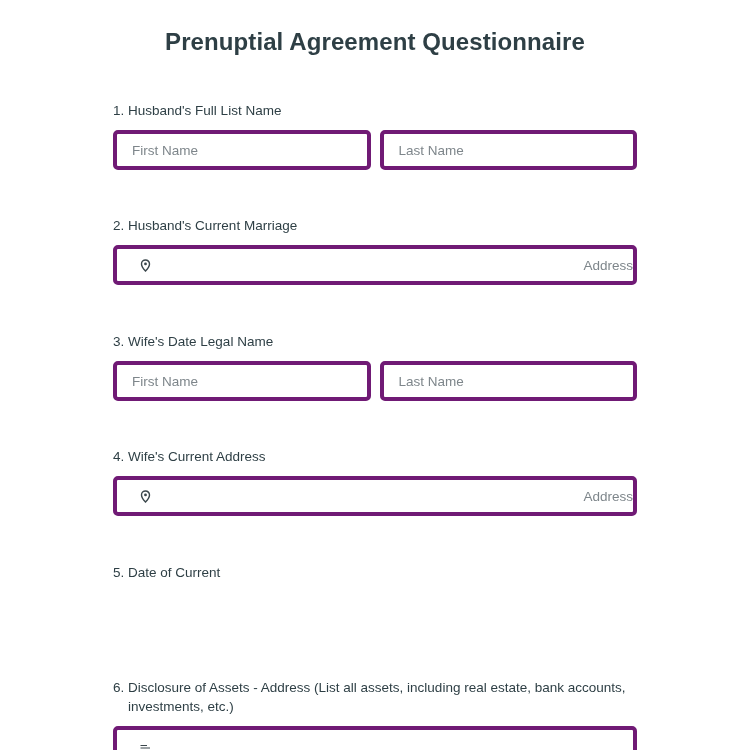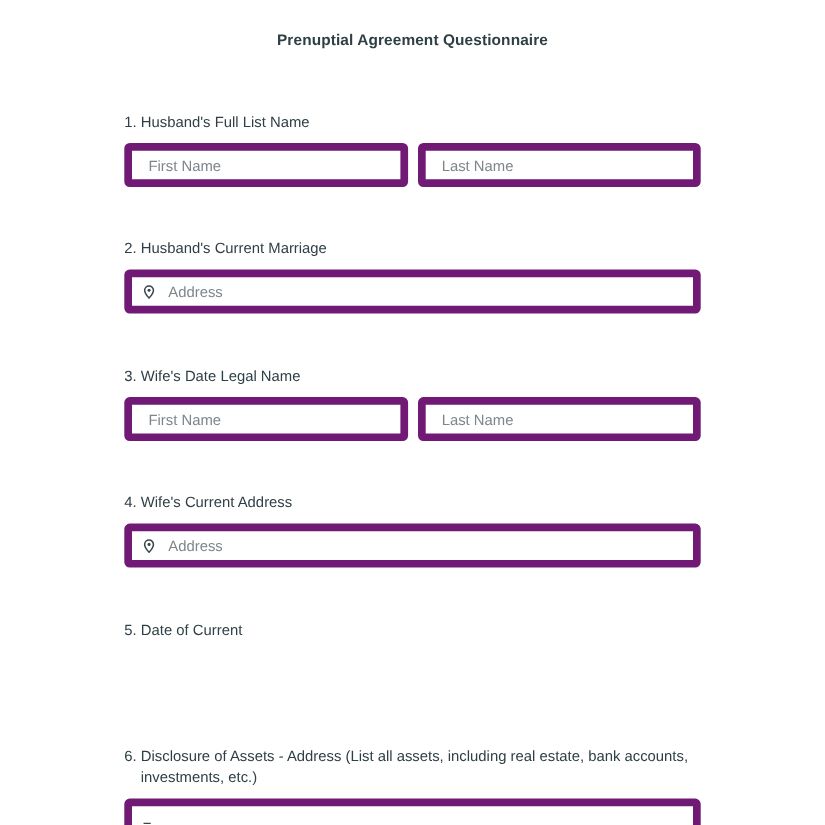--- a/index.html
+++ b/index.html
@@ -1,35 +1,35 @@
 <!DOCTYPE html>
 <html><head>
   <meta charset="utf-8">
   <style>
     * { box-sizing: border-box; margin: 0; padding: 0; }
     html, body { width: 750px; height: 750px; overflow: hidden; background: #ffffff; }
     body { font-family: "Liberation Sans", "DejaVu Sans", sans-serif; color: #2b3a3f; position: relative; }
     .page-title {
       position: absolute; top: 28px; left: 0; width: 750px; text-align: center;
-      font-size: 14px; font-weight: 600; color: #2e3f45; letter-spacing: 0.1px;
+      font-size: 24px; font-weight: 600; color: #2e3f45; letter-spacing: 0.1px;
     }
     .question { position: absolute; left: 113px; width: 524px; }
     .q-label {
       font-size: 13.5px; color: #2e3f45; line-height: 19px; font-weight: 500;
       display: flex;
     }
     .q-num { width: 15px; flex: none; }
     .q-text { flex: 1; }
     .row { display: flex; gap: 9px; margin-top: 10px; }
     .field {
-      height: 40px; border: 7px solid #701a75; border-radius: 5px; background: #fff;
+      height: 40px; border: 4px solid #701a75; border-radius: 5px; background: #fff;
       display: flex; align-items: center; padding-left: 15px;
       font-size: 13.5px; color: #7e868b; flex: 1;
     }
-    .field.with-icon { padding-left: 9px; }
+    .field.with-icon { padding-left: 22px; justify-content: space-between; }
     .field .icon { width: 12px; height: 14px; display: inline-flex; align-items: center; justify-content: center; margin-right: 12px; color: #3b474c; }
     .field.textarea { height: 60px; align-items: flex-start; padding-top: 12px; }
   </style>
 </head>
 <body>
 
 <div class="page-title">Prenuptial Agreement Questionnaire</div>
 
 <div class="question" style="top:101px;">
   <div class="q-label">

